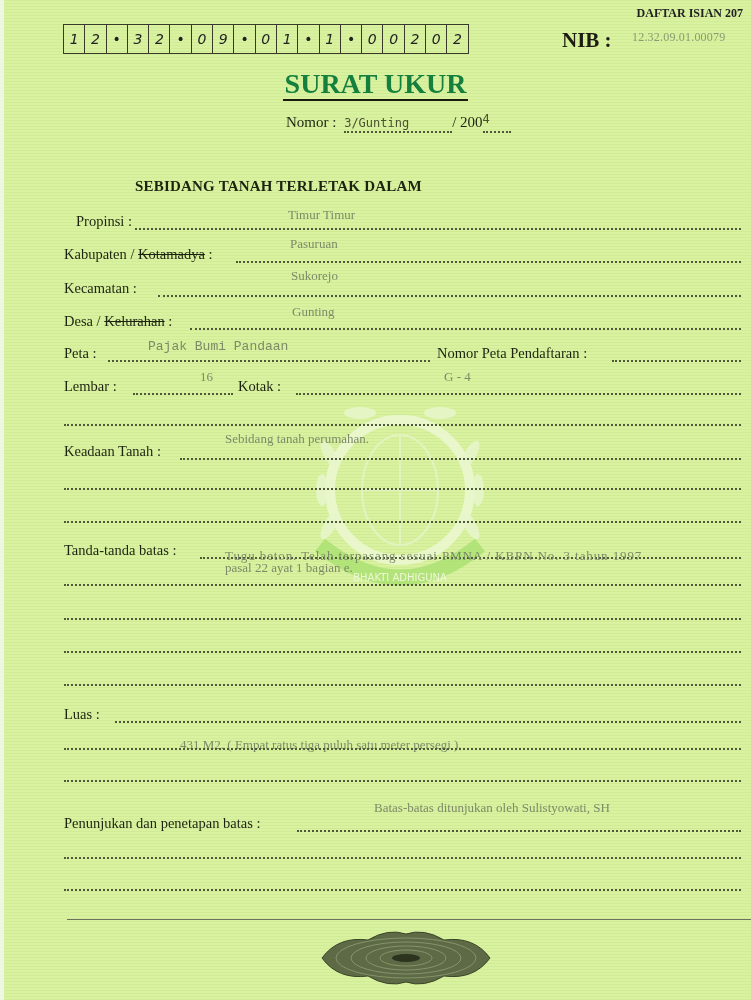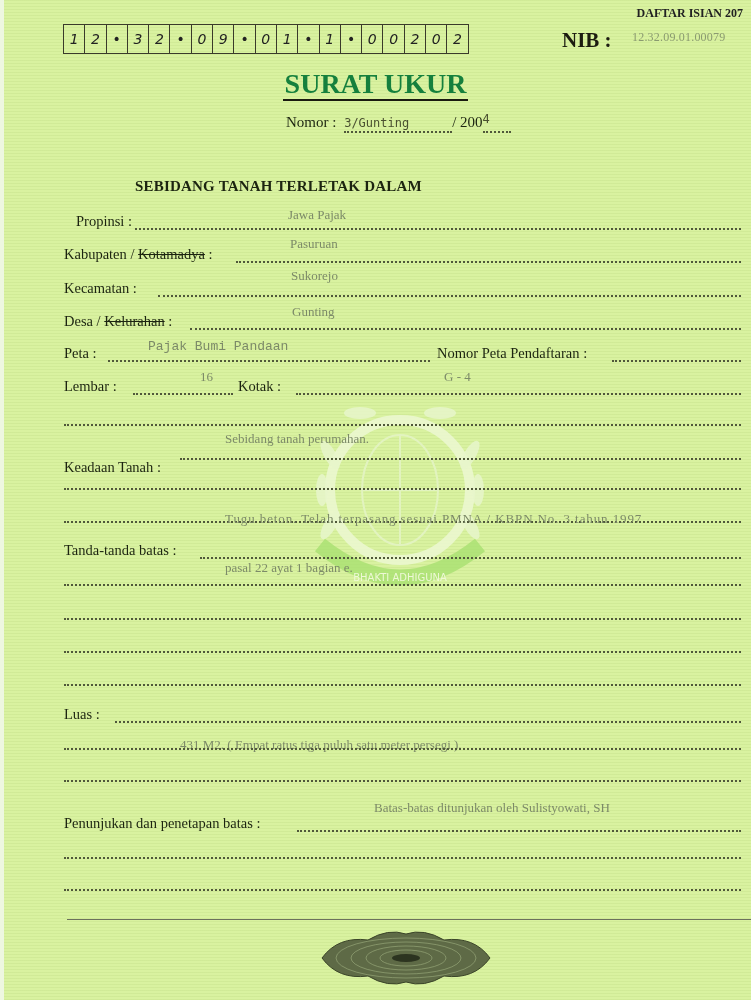--- a/index.html
+++ b/index.html
@@ -89,21 +89,21 @@
     <ellipse cx="140" cy="18" rx="16" ry="6"></ellipse>
   </g>
   <path d="M20 150 Q100 215 180 150" fill="none" stroke="#a8e070" stroke-width="16" opacity="0.8"></path>
   <text x="100" y="186" text-anchor="middle" font-size="10" fill="#eef8d6" font-family="DejaVu Sans, sans-serif">BHAKTI ADHIGUNA</text>
 </svg>
 
 <div class="abs section">SEBIDANG TANAH TERLETAK DALAM</div>
 
 <div class="abs label" style="left:76px; top:213px;">Propinsi :</div>
 <div class="abs dots" style="left:135px; top:228px; width:606px;"></div>
-<div class="abs fill" style="left:288px; top:207px;">Jawa Pajak</div>
+<div class="abs fill" style="left:288px; top:207px;">Timur Timur</div>
 
 <div class="abs label" style="left:64px; top:246px;"><span>Kabupaten / </span><span class="strike">Kotamadya</span><span> :</span></div>
 <div class="abs dots" style="left:236px; top:261px; width:505px;"></div>
 <div class="abs fill" style="left:290px; top:236px;">Pasuruan</div>
 
 <div class="abs label" style="left:64px; top:280px;">Kecamatan :</div>
 <div class="abs dots" style="left:158px; top:295px; width:583px;"></div>
 <div class="abs fill" style="left:291px; top:268px;">Sukorejo</div>
 
 <div class="abs label" style="left:64px; top:313px;"><span>Desa / </span><span class="strike">Kelurahan</span><span> :</span></div>
@@ -118,29 +118,29 @@
 
 <div class="abs label" style="left:64px; top:378px;">Lembar :</div>
 <div class="abs dots" style="left:133px; top:393px; width:100px;"></div>
 <div class="abs fill" style="left:200px; top:369px;">16</div>
 <div class="abs label" style="left:238px; top:378px;">Kotak :</div>
 <div class="abs dots" style="left:296px; top:393px; width:445px;"></div>
 <div class="abs fill" style="left:444px; top:369px;">G - 4</div>
 
 <div class="abs dots" style="left:64px; top:424px; width:677px;"></div>
 
-<div class="abs label" style="left:64px; top:443px;margin-top:16px;">Keadaan Tanah :</div>
+<div class="abs label" style="left:64px; top:443px;">Keadaan Tanah :</div>
 <div class="abs dots" style="left:180px; top:458px; width:561px;"></div>
 <div class="abs fill" style="left:225px; top:431px;">Sebidang tanah perumahan.</div>
 <div class="abs dots" style="left:64px; top:488px; width:677px;"></div>
 <div class="abs dots" style="left:64px; top:521px; width:677px;"></div>
 
 <div class="abs label" style="left:64px; top:542px;">Tanda-tanda batas :</div>
 <div class="abs dots" style="left:200px; top:557px; width:541px;"></div>
-<div class="abs fill" style="left:225px; top:511px; letter-spacing:0.9px;">Tugu beton. Telah terpasang sesuai PMNA / KBPN No. 3 tahun 1997</div>
+<div class="abs fill" style="left:225px; top:548px; letter-spacing:0.9px;">Tugu beton. Telah terpasang sesuai PMNA / KBPN No. 3 tahun 1997</div>
 <div class="abs fill" style="left:225px; top:560px;">pasal 22 ayat 1 bagian e.</div>
 <div class="abs dots" style="left:64px; top:584px; width:677px;"></div>
 <div class="abs dots" style="left:64px; top:618px; width:677px;"></div>
 <div class="abs dots" style="left:64px; top:651px; width:677px;"></div>
 <div class="abs dots" style="left:64px; top:684px; width:677px;"></div>
 
 <div class="abs label" style="left:64px; top:706px;">Luas :</div>
 <div class="abs dots" style="left:115px; top:721px; width:626px;"></div>
 <div class="abs fill" style="left:180px; top:693px;margin-top:44px;">431 M2. ( Empat ratus tiga puluh satu meter persegi ).</div>
 <div class="abs dots" style="left:64px; top:748px; width:677px;"></div>

